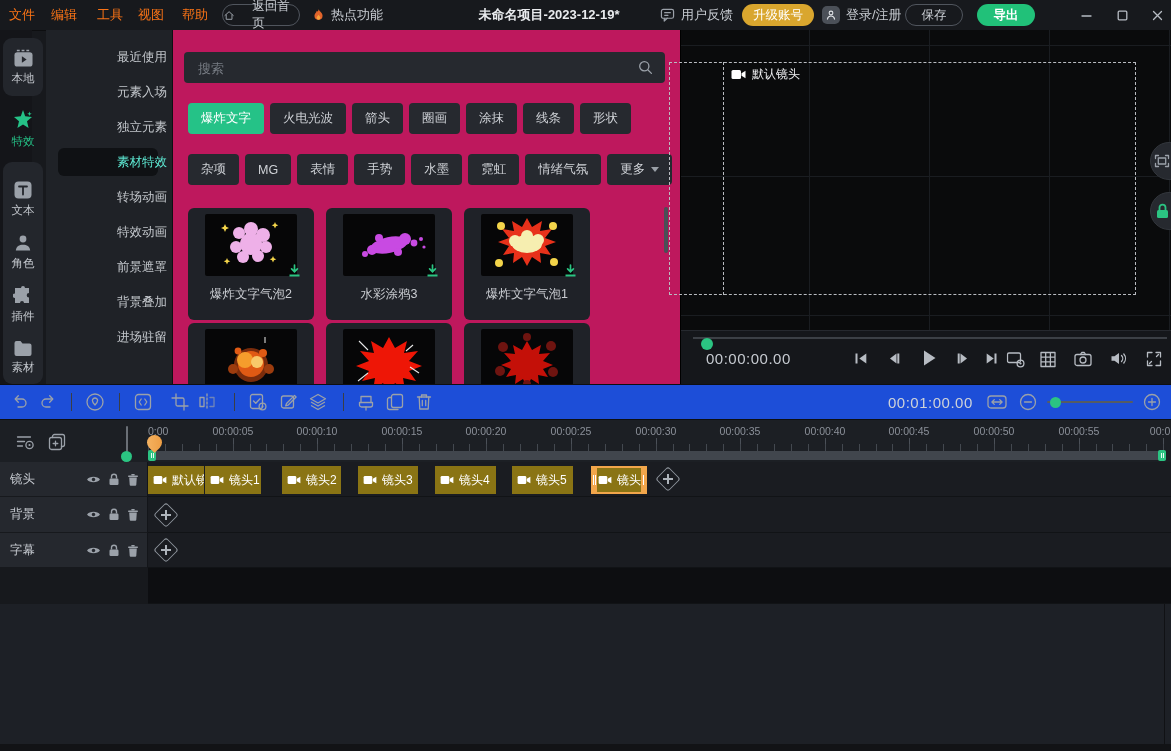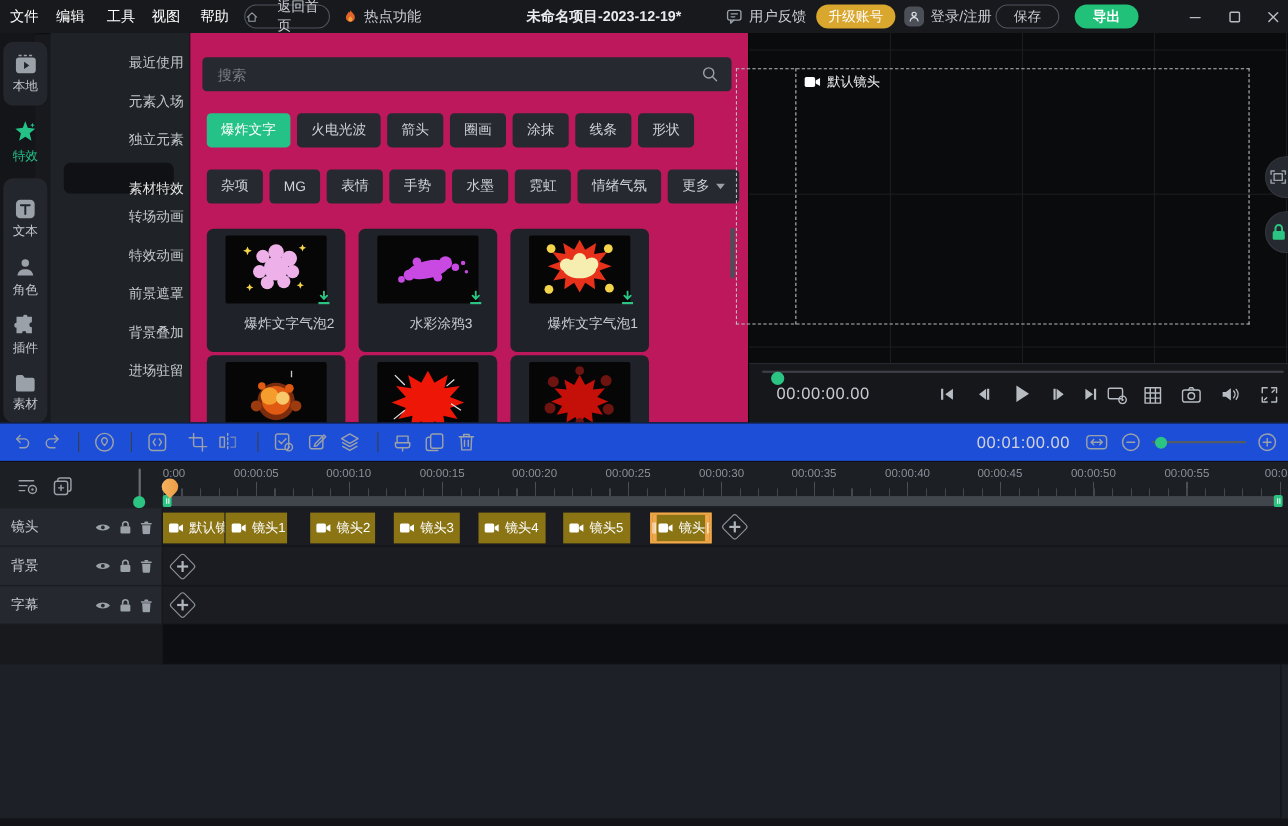--- a/index.html
+++ b/index.html
@@ -5,52 +5,52 @@
   html,body{margin:0;padding:0;background:#000;}
   #app{position:relative;width:1171px;height:751px;overflow:hidden;background:#17191d;
        font-family:"Liberation Sans","DejaVu Sans",sans-serif;color:#c9cdd3;font-size:13px;}
   .abs{position:absolute;}
   svg{display:block;}
   .ic{stroke:#9ba1a9;fill:none;stroke-width:1.3;stroke-linecap:round;stroke-linejoin:round;}
   .icw{stroke:#b7bcc3;fill:none;stroke-width:1.3;stroke-linecap:round;stroke-linejoin:round;}
 
   
   #titlebar{left:0;top:0;width:1171px;height:30px;background:#17191d;border-bottom:1px solid #0d0e10;}
-  .menu{position:absolute;top:0;height:30px;line-height:30px;color:#ffffff;cursor:default;}
+  .menu{position:absolute;top:0;height:30px;line-height:30px;color:#f97316;cursor:default;}
   .pill{position:absolute;top:4px;height:22px;border-radius:12px;display:flex;align-items:center;justify-content:center;gap:17px;box-sizing:border-box;font-size:12.5px;}
   .pill.outline{border:1px solid #50555d;color:#c9cdd3;}
   .tb-ico{position:absolute;top:0;height:30px;display:flex;align-items:center;gap:6px;}
   .winbtn{position:absolute;top:0;width:28px;height:30px;display:flex;align-items:center;justify-content:center;}
 
   
   #rail{left:0;top:30px;width:32px;height:354px;background:#141519;}
   .rail-block{position:absolute;left:3px;width:40px;background:#23262c;border-radius:9px;}
   .rail-item{display:flex;flex-direction:column;align-items:center;justify-content:center;gap:3px;font-size:11.5px;color:#c3c7cd;}
   .rail-item.sel{color:#25c287;}
 
   
   #subnav{left:46px;top:30px;width:126px;height:354px;background:#1f2227;padding-top:10px;box-sizing:border-box;}
   .sn-item{position:relative;height:35px;display:flex;align-items:center;padding-left:23px;font-size:12.5px;color:#c3c7cc;cursor:default;}
-  .sn-item.sel{color:#e5e5e5;align-items:flex-end;}
+  .sn-item.sel{color:#5eead4;}
   .sn-item.sel .snbg{position:absolute;left:12px;right:14px;top:3px;bottom:4px;background:#0f1114;border-radius:6px;z-index:0;}
   .sn-item span{position:relative;z-index:1;margin-left:48px;}
 
   
   #assets{left:172px;top:30px;width:508px;height:354px;background:#be185d;border-left:1px solid #0e0f12;box-sizing:border-box;}
   #searchbox{position:absolute;left:11px;top:22px;width:481px;height:31px;background:#26292f;border-radius:4px;}
   #searchbox input{position:absolute;left:12px;top:0;width:430px;height:31px;background:transparent;border:none;outline:none;color:#cfd2d7;font-size:13px;font-family:inherit;}
   #searchbox input::placeholder{color:#787d85;}
   .chiprow{position:absolute;left:15px;display:flex;gap:6px;}
   .chip{height:31px;padding:0 13px;background:#26292f;border-radius:4px;display:flex;align-items:center;font-size:12.5px;color:#cfd2d7;cursor:default;white-space:nowrap;}
   .chip.active{background:#25c287;color:#fff;}
   .caret{width:0;height:0;border-left:4px solid transparent;border-right:4px solid transparent;border-top:5px solid #9aa0a7;margin-left:6px;}
   .card{position:absolute;width:126px;height:112px;background:#1f2228;border-radius:6px;}
   .thumb{position:absolute;left:17px;top:6px;width:92px;height:62px;background:#060607;border-radius:2px;overflow:hidden;}
   .dl{position:absolute;right:12px;top:56px;}
-  .cap{position:absolute;left:12px;top:78px;width:126px;text-align:center;font-size:12.5px;color:#c9ccd1;white-space:nowrap;}
+  .cap{position:absolute;left:0;top:78px;width:126px;text-align:center;font-size:12.5px;color:#c9ccd1;white-space:nowrap;}
   #asset-scroll{position:absolute;right:12px;top:177px;width:4px;height:46px;background:#4a4f56;border-radius:2px;}
 
   
   #preview{left:680px;top:30px;width:491px;height:354px;background:#0a0b0c;border-left:1px solid #000;box-sizing:border-box;}
   .gridv{position:absolute;top:0;width:1px;height:300px;background:#1a1d21;}
   .gridh{position:absolute;left:0;width:491px;height:1px;background:#1a1d21;}
   #camframe{position:absolute;left:-12px;top:32px;width:467px;height:233px;border:1px dashed #b9bcc1;box-sizing:border-box;}
   #camsplit{position:absolute;left:42px;top:32px;width:1px;height:233px;border-left:1px dashed #b9bcc1;}
   #camlabel{position:absolute;left:50px;top:36px;display:flex;align-items:center;gap:6px;color:#f0f1f3;font-size:12px;}
   .sidecircle{position:absolute;right:-17px;width:38px;height:38px;border-radius:50%;background:#26292f;border:1px solid #33373d;display:flex;align-items:center;justify-content:center;box-sizing:border-box;}

